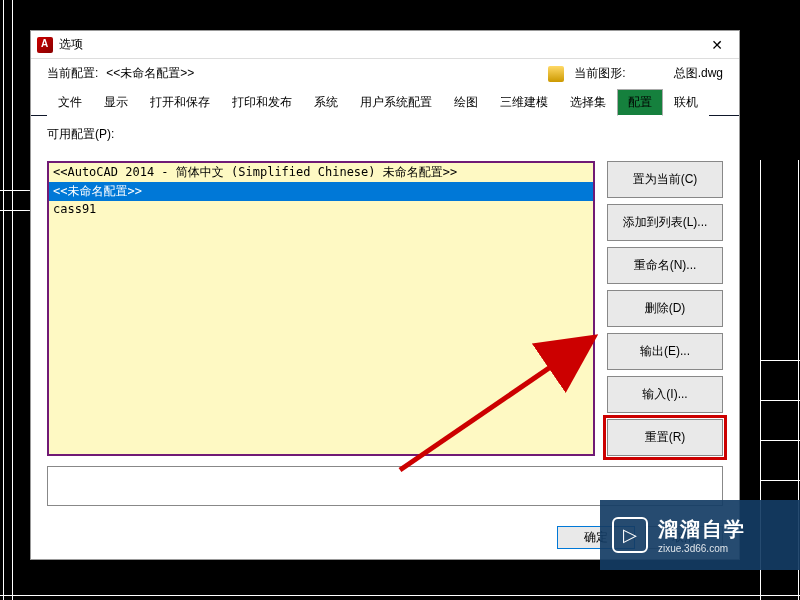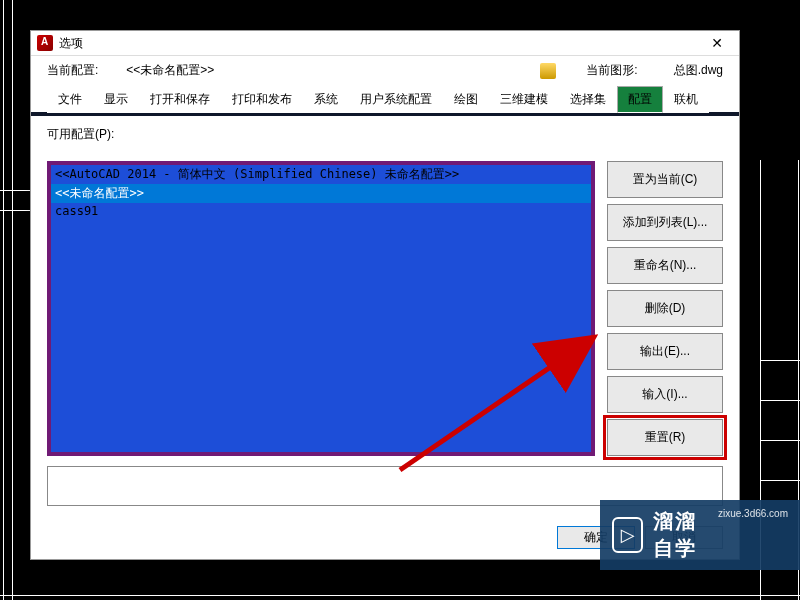--- a/index.html
+++ b/index.html
@@ -64,35 +64,35 @@
       display: flex;
       align-items: center;
       justify-content: center;
       font-size: 14px;
       cursor: pointer;
     }
     .info-row {
       display: flex;
       align-items: center;
       padding: 6px 16px;
-      gap: 28px;
+      gap: 8px;
     }
     .info-value { margin-right: 40px; }
     .drawing-icon {
       width: 16px;
       height: 16px;
       background: linear-gradient(180deg, #ffd966, #cc9900);
       border-radius: 2px;
       margin-left: auto;
       margin-right: 2px;
     }
     .tabs {
       display: flex;
       padding: 0 16px;
-      border-bottom: 4px solid #0f172a;
+      border-bottom: 1px solid #0f172a;
       gap: 0;
     }
     .tab {
       padding: 4px 10px;
       border: 1px solid transparent;
       border-bottom: none;
       cursor: pointer;
       background: #fff;
       position: relative;
       top: 1px;
@@ -110,22 +110,22 @@
     }
     .available-label { margin-bottom: 18px; }
     .upper-area {
       display: flex;
       gap: 12px;
       flex: 1;
       min-height: 0;
     }
     .listbox {
       flex: 1;
-      border: 4px solid #701a75;
-      background: #1d4ed8;
+      border: 2px solid #701a75;
+      background: #fef9c3;
       overflow: auto;
       font-family: "SimSun", monospace;
       font-size: 12px;
     }
     .list-item {
       padding: 1px 4px;
       white-space: nowrap;
       cursor: pointer;
     }
     .list-item.selected {
@@ -195,21 +195,21 @@
     .wm-icon {
       width: 36px;
       height: 36px;
       border: 2px solid #fff;
       border-radius: 6px;
       display: flex;
       align-items: center;
       justify-content: center;
       font-size: 18px;
     }
-    .wm-text { display:flex; }
+    .wm-text { display:flex; flex-direction:column; }
     .wm-title { font-size: 20px; font-weight: bold; letter-spacing: 2px; }
     .wm-sub { font-size: 10px; opacity: 0.85; }
     
     .vline { width:1px; }
     .hline { height:1px; }
   </style>
 </head>
 <body>
 
 <div class="cad-bg">
@@ -231,21 +231,21 @@
     <div class="app-icon"></div>
     <div class="titlebar-title">选项</div>
     <div class="close-btn">✕</div>
   </div>
 
   <div class="info-row">
     <span>当前配置:</span>
     <span class="info-value">&lt;&lt;未命名配置&gt;&gt;</span>
     <span class="drawing-icon"></span>
     <span>当前图形:</span>
-    <span style="margin-left:8px;">总图.dwg</span>
+    <span style="margin-left:40px;">总图.dwg</span>
   </div>
 
   <div class="tabs" id="tab-bar">
       <div class="tab">文件</div>
       <div class="tab">显示</div>
       <div class="tab">打开和保存</div>
       <div class="tab">打印和发布</div>
       <div class="tab">系统</div>
       <div class="tab">用户系统配置</div>
       <div class="tab">绘图</div>

